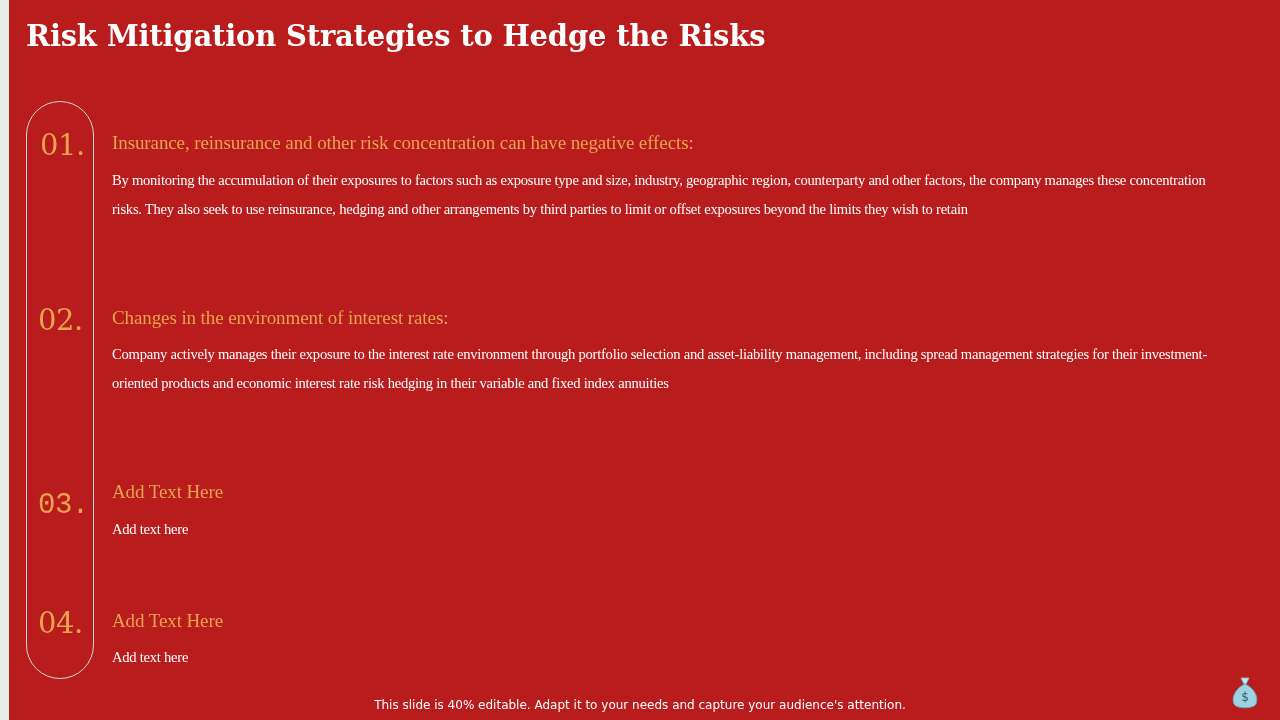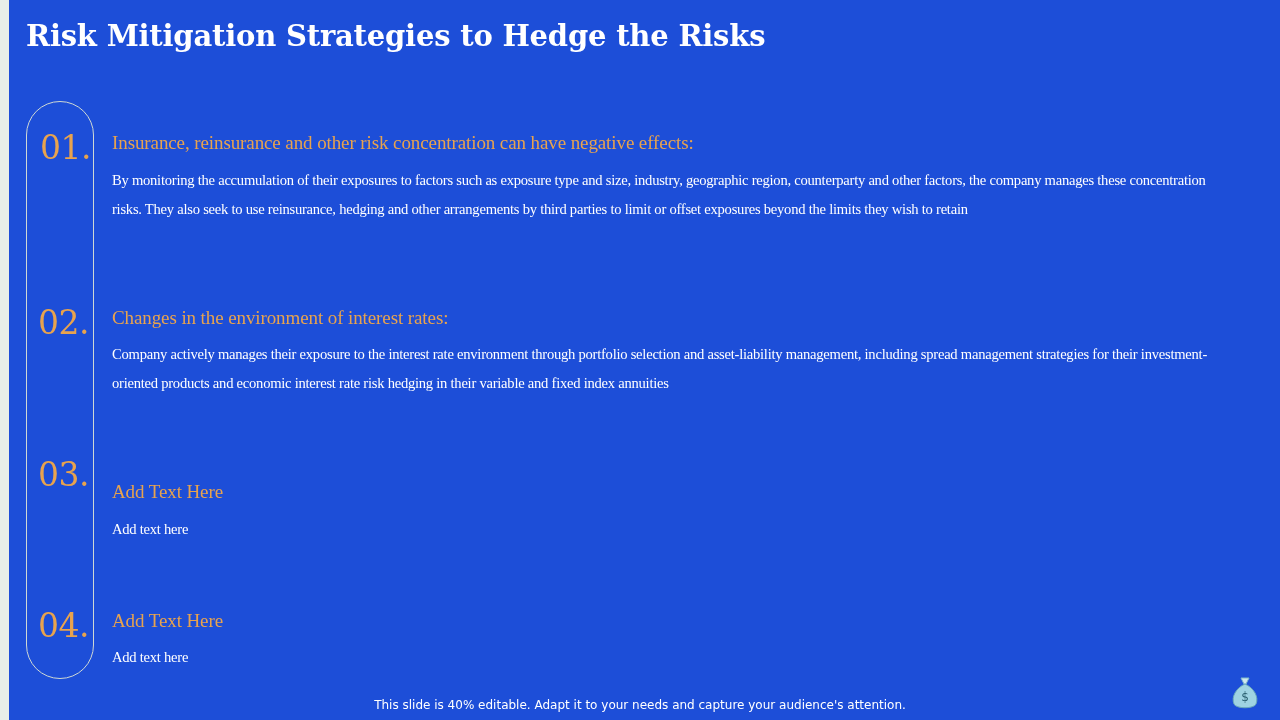--- a/index.html
+++ b/index.html
@@ -11,21 +11,21 @@
     height: 720px;
     background: #255160;
     font-family: "Liberation Sans", sans-serif;
     overflow: hidden;
     position: relative;
   }
   .slide {
     position: relative;
     width: 1280px;
     height: 720px;
-    background: #1d4ed8;
+    background: #b91c1c;
     box-sizing: border-box;
   }
   .accent-bar {
     position: absolute;
     left: 0;
     top: 0;
     width: 9px;
     height: 720px;
     background: #e8efe9;
   }
@@ -61,21 +61,21 @@
     box-sizing: border-box;
   }
   .item {
     position: absolute;
     left: 0;
     width: 1280px;
   }
   .num {
     position: absolute;
     font-family: "DejaVu Serif", serif;
-    font-size: 33px;
+    font-size: 29px;
     color: #e8a34e;
     letter-spacing: -0.5px;
   }
   .item-head {
     position: absolute;
     left: 112px;
     font-family: Liberation Serif, serif;
     font-size: 19px;
     color: #e8a34e;
     letter-spacing: -0.1px;
@@ -126,21 +126,21 @@
     <div class="item-body" style="top:166px;">By monitoring the accumulation of their exposures to factors such as exposure type and size, industry, geographic region, counterparty and other factors, the company manages these concentration risks. They also seek to use reinsurance, hedging and other arrangements by third parties to limit or offset exposures beyond the limits they wish to retain</div>
   </div>
 
   <div class="item">
     <div class="num" style="left:38px; top:303px;">02.</div>
     <div class="item-head" style="top:307px;">Changes in the environment of interest rates:</div>
     <div class="item-body" style="top:340px;">Company actively manages their exposure to the interest rate environment through portfolio selection and asset-liability management, including spread management strategies for their investment-oriented products and economic interest rate risk hedging in their variable and fixed index annuities</div>
   </div>
 
   <div class="item">
-    <div class="num" style="left:38px; top:455px;">03.</div>
+    <div class="num" style="left:38px; top:489px;font-family:Liberation Mono, monospace;">03.</div>
     <div class="item-head" style="top:481px;">Add Text Here</div>
     <div class="item-body" style="top:515px;">Add text here</div>
   </div>
 
   <div class="item">
     <div class="num" style="left:38px; top:606px;text-align:right;">04.</div>
     <div class="item-head" style="top:610px;">Add Text Here</div>
     <div class="item-body" style="top:643px;">Add text here</div>
   </div>
 

